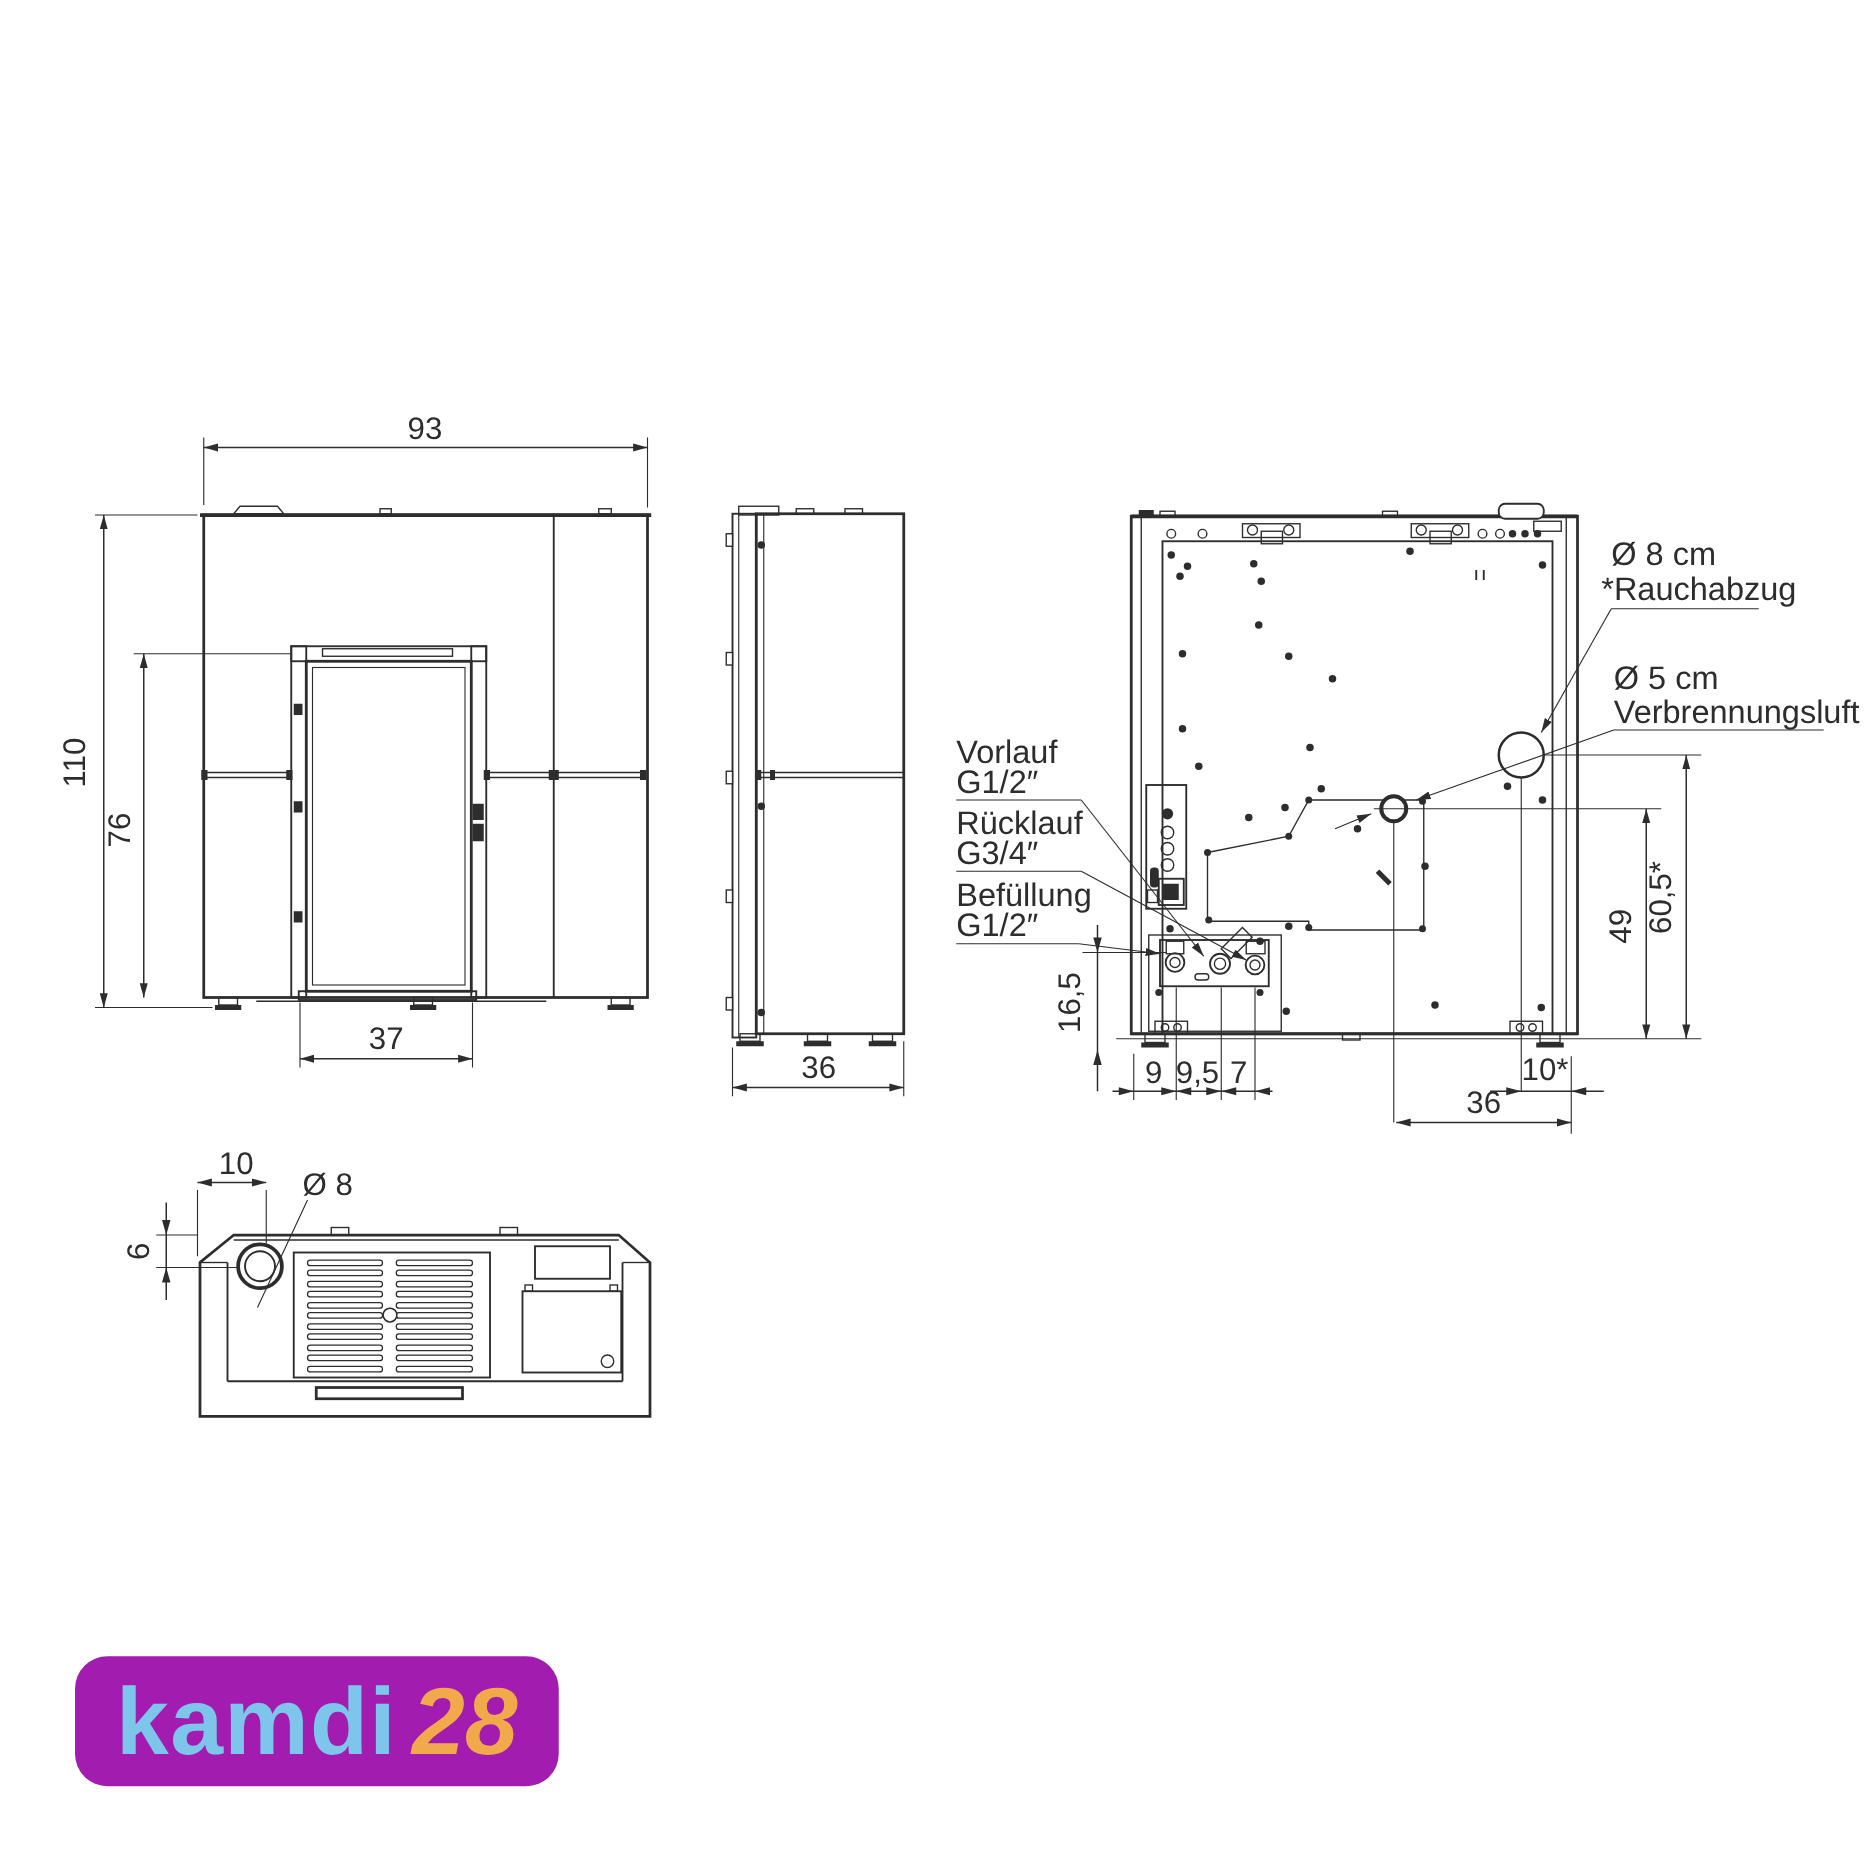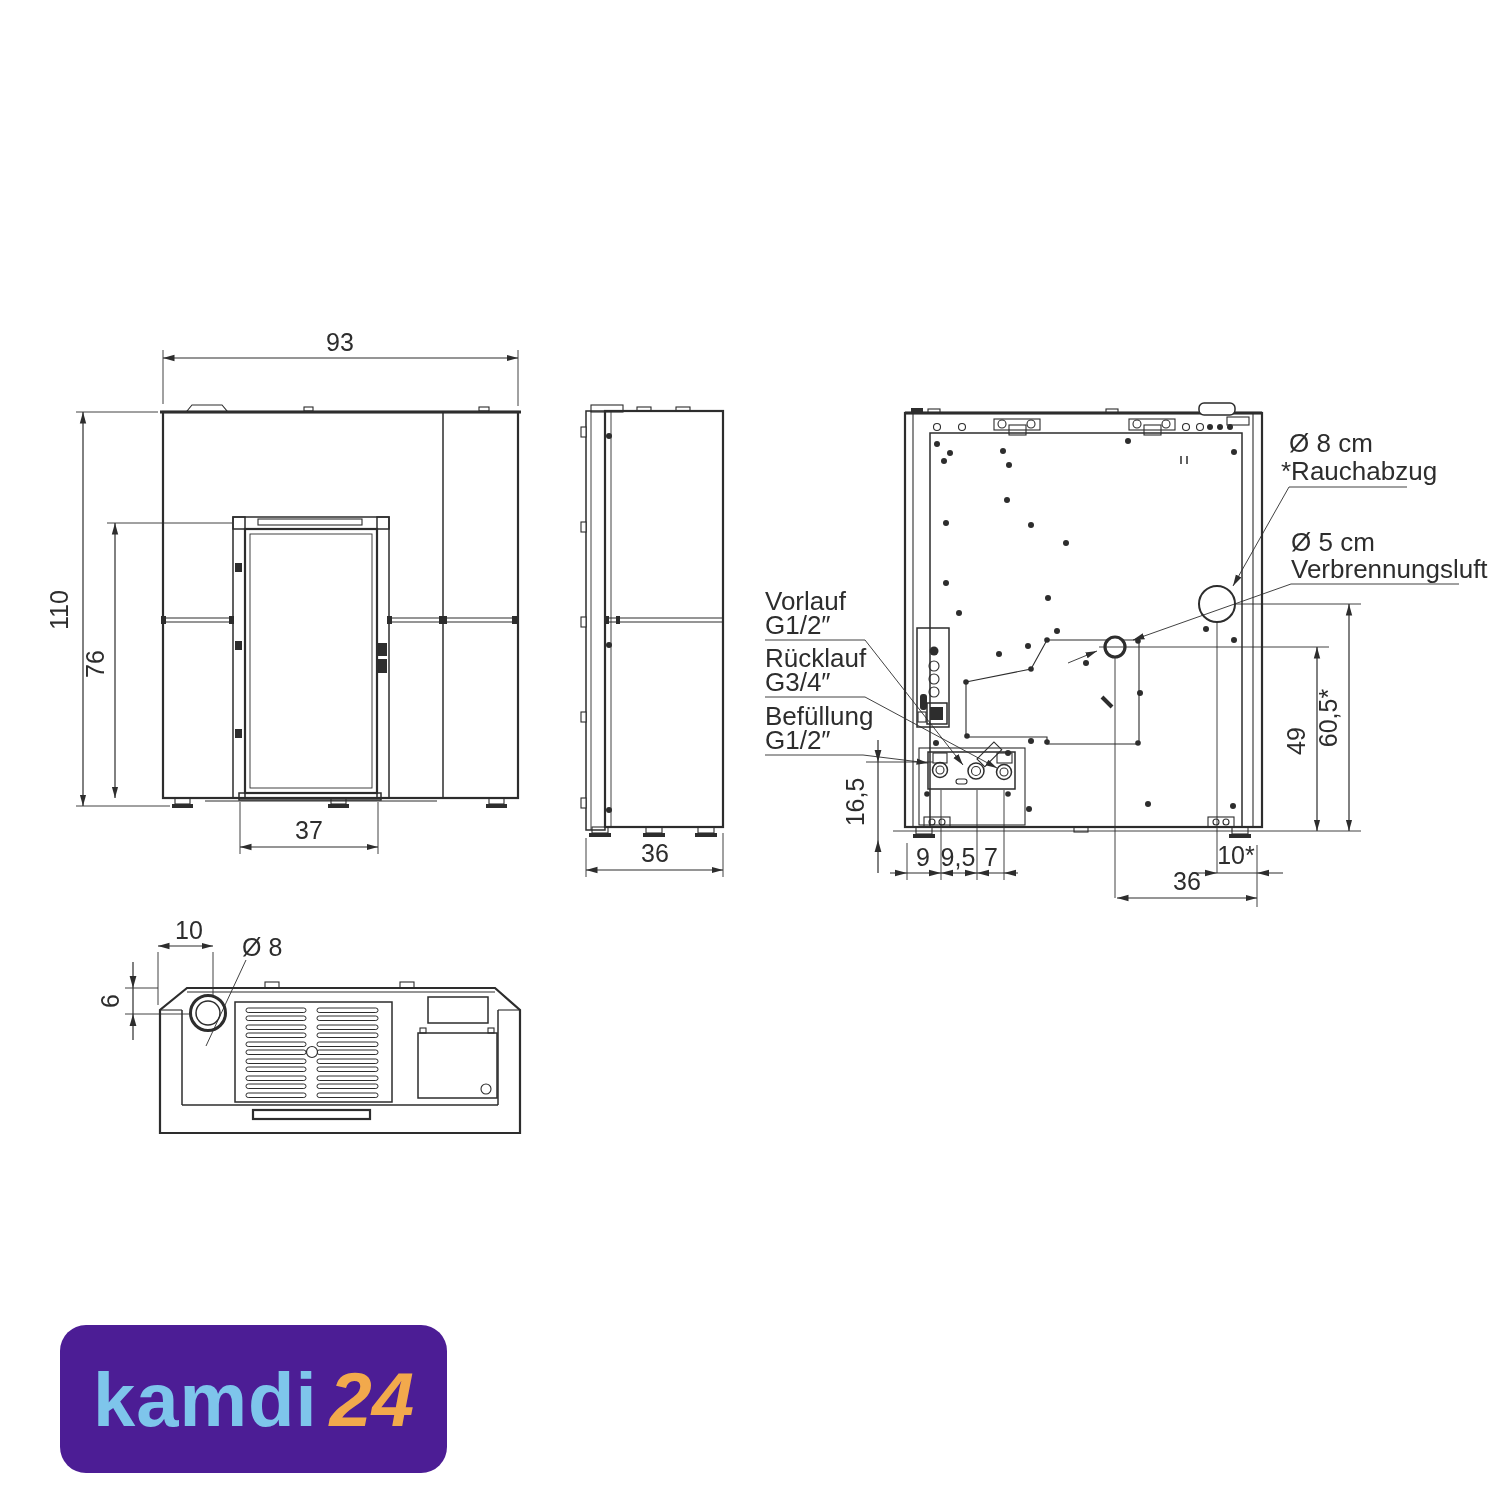--- a/index.html
+++ b/index.html
@@ -9,21 +9,21 @@
   svg text.cap{font-size:26px;}
   .o2{stroke:#2d2d2d;stroke-width:2.2;fill:none;}
   .o3{stroke:#2d2d2d;stroke-width:3;fill:none;}
   .o15{stroke:#2d2d2d;stroke-width:1.5;fill:none;}
   .o1{stroke:#2d2d2d;stroke-width:1.1;fill:none;}
   .thin{stroke:#2d2d2d;stroke-width:0.9;fill:none;}
   .dim{stroke:#2d2d2d;stroke-width:1.2;fill:none;}
   .fillk{fill:#2d2d2d;stroke:none;}
   .wfill{fill:#ffffff;}
   .slot{stroke:#2d2d2d;stroke-width:1;fill:#ffffff;}
-  .logo{position:absolute;left:60px;top:1325px;width:387px;height:148px;background:#4c1d95;
+  .logo{position:absolute;left:60px;top:1325px;width:387px;height:104px;background:#a21caf;
         border-radius:26px;display:flex;align-items:center;justify-content:center;gap:12px;
         font-family:"Liberation Sans",sans-serif;font-weight:bold;font-size:76px;}
   .logo-main{color:#7EC5EB;letter-spacing:1px;}
   .logo-num{color:#F2A94C;font-style:italic;}
 </style>
 </head>
 <body>
 
 <div class="canvas">
 <svg width="1500" height="1500" viewBox="0 0 1500 1500">
@@ -404,15 +404,15 @@
     <line class="thin" x1="125" y1="1014" x2="192" y2="1014"></line>
     <line class="dim" x1="133" y1="962" x2="133" y2="1040"></line>
     <path class="fillk" d="M133,988 l-3.4,-12 l6.8,0 Z"></path>
     <path class="fillk" d="M133,1014 l-3.4,12 l6.8,0 Z"></path>
     <text x="119" y="1001" text-anchor="middle" transform="rotate(-90 119 1001)">6</text>
   </g>
 </svg>
 
 <div class="logo">
   <span class="logo-main">kamdi</span>
-  <span class="logo-num">24</span>
+  <span class="logo-num">28</span>
 </div>
 </div>
 
 </body></html>

